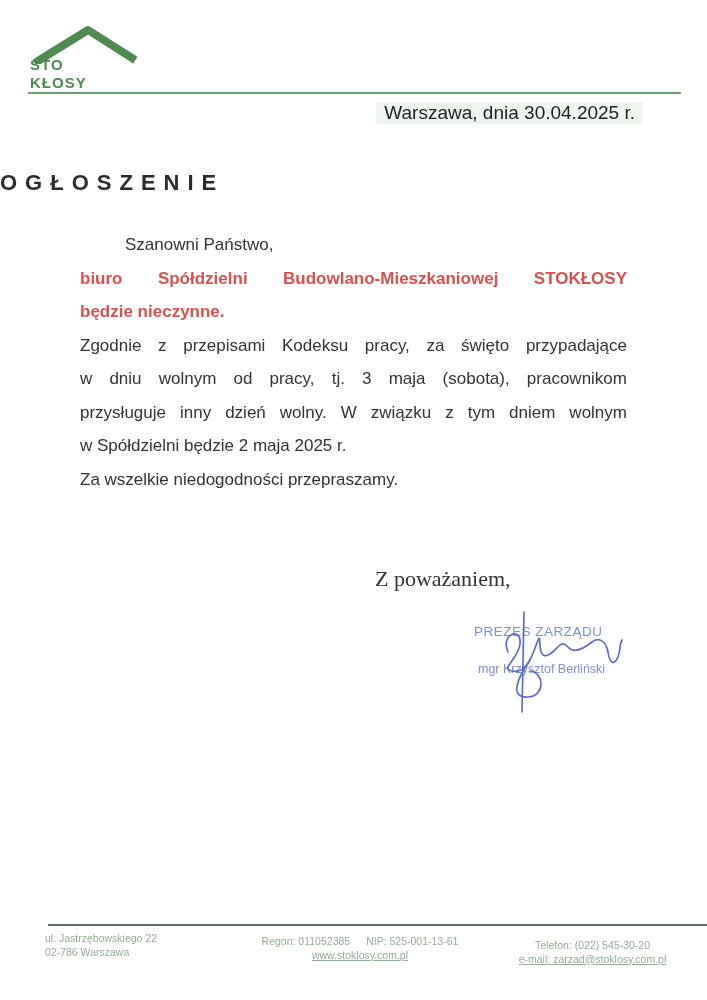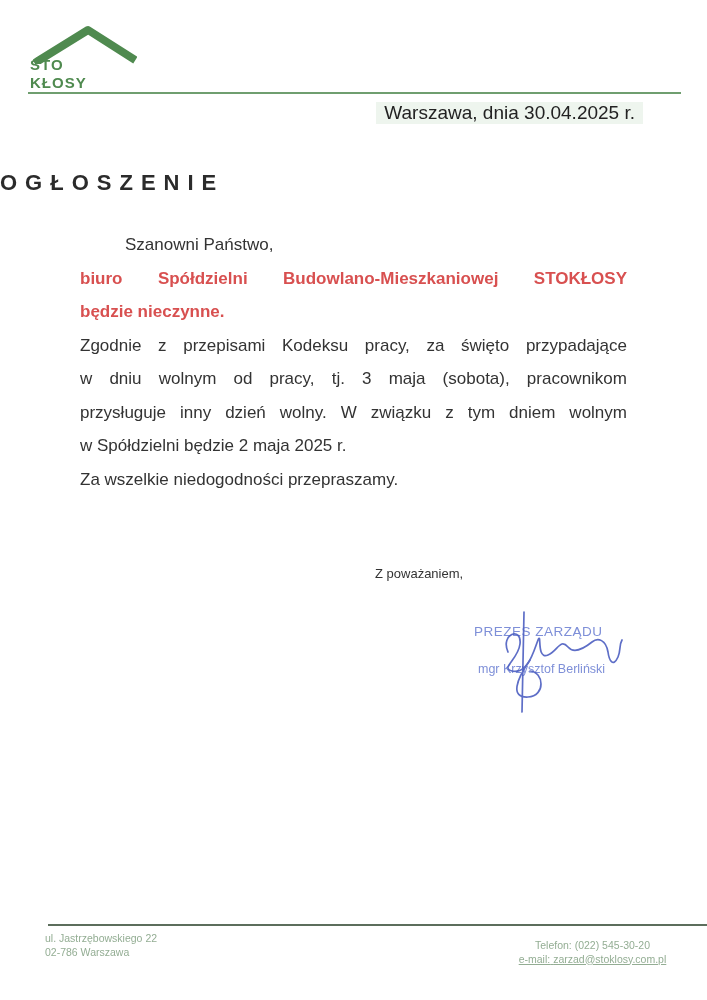--- a/index.html
+++ b/index.html
@@ -30,21 +30,21 @@
            font-size:22px; font-weight:bold; letter-spacing:8px; color:#2b2b2b; }
 
   
   .body-text { position:absolute; left:80px; top:228px; width:547px; font-size:17px;
                color:#333; }
   .line { line-height:33.5px; height:33.5px; }
   .just { text-align:justify; text-align-last:justify; }
   .indent { padding-left:45px; }
   .red { color:var(--red-accent,#d85050); font-weight:bold; }
 
-  .valediction { position:absolute; left:375px; top:566px; font-size:13px; color:#333; }
+  .valediction { position:absolute; left:375px; top:566px; font-size:22px; color:#333;font-family:Liberation Serif, serif; }
 
   
   .stamp { position:absolute; left:470px; top:598px; width:175px; height:122px; }
   .stamp-title { position:absolute; left:4px; top:26px; font-size:13.5px;
                  letter-spacing:0.5px; color:var(--blue-stamp,#7e8fd8); white-space:nowrap; }
   .stamp-name  { position:absolute; left:8px; top:64px; font-size:12.5px;
                  color:var(--blue-stamp,#7e8fd8); white-space:nowrap; }
   .stamp svg { position:absolute; left:0; top:0; }
 
   
@@ -104,19 +104,25 @@
     </svg>
   </div>
 
   <div class="rule-bottom"></div>
 
   <div class="footer f-address">
     <div>ul. Jastrzębowskiego 22</div>
     <div>02-786 Warszawa</div>
   </div>
 
+  <div class="footer f-center">
+    <div>
+      <span>Regon: 011052385</span><span class="f-gap"></span><span>NIP: 525-001-13-61</span>
+    </div>
+    <div><span class="f-link">www.stoklosy.com.pl</span></div>
+  </div>
 
   <div class="footer f-right">
     <div>Telefon: (022) 545-30-20</div>
     <div><span class="f-link"><span>e-mail:</span> <span>zarzad@stoklosy.com.pl</span></span></div>
   </div>
 
 </div>
 
 </body></html>

